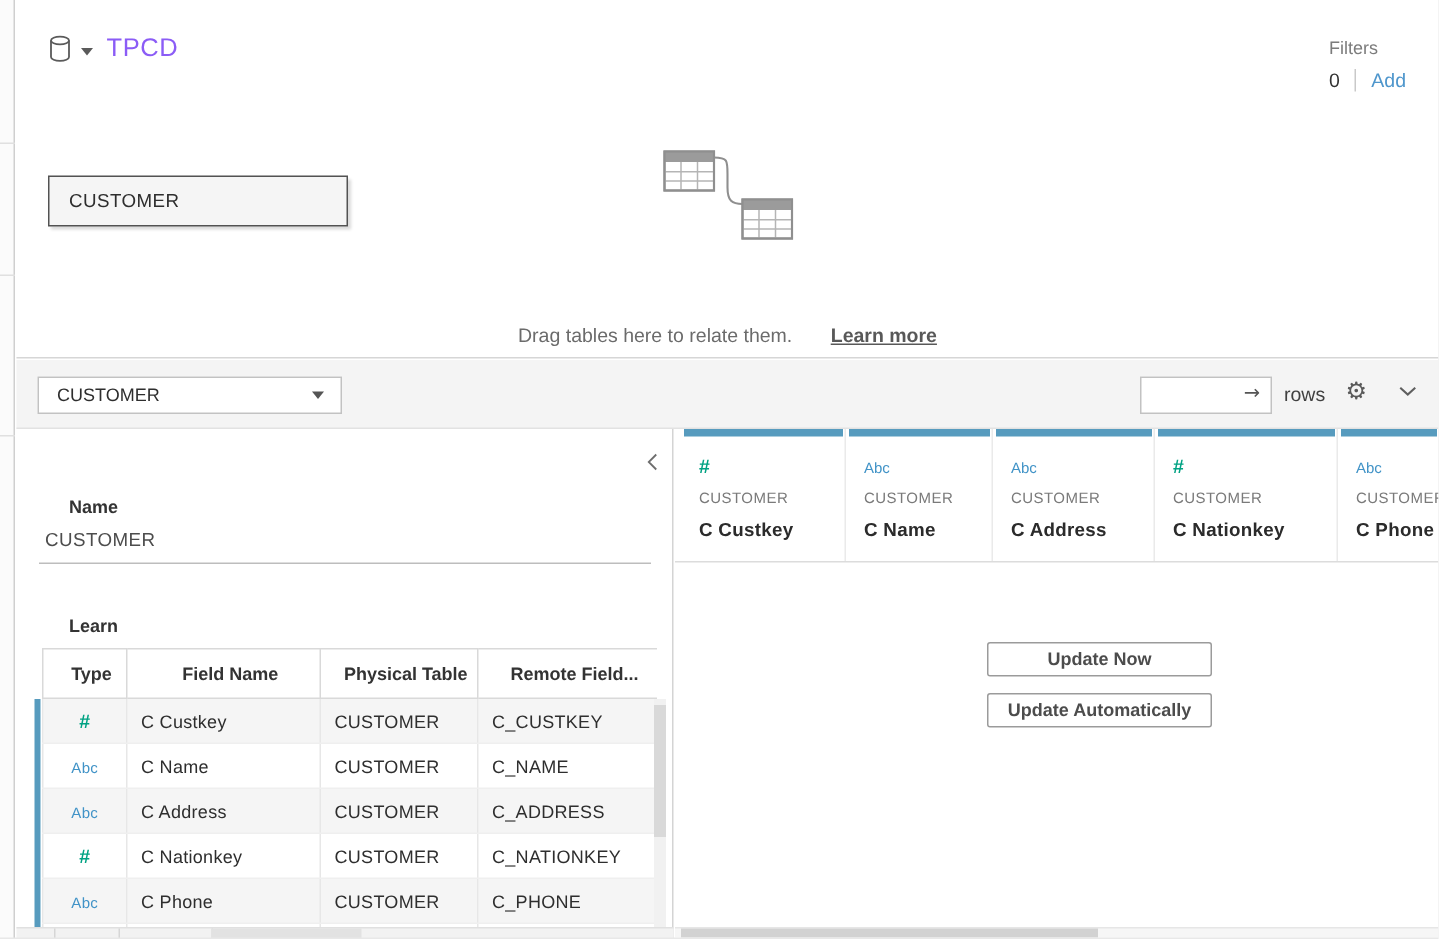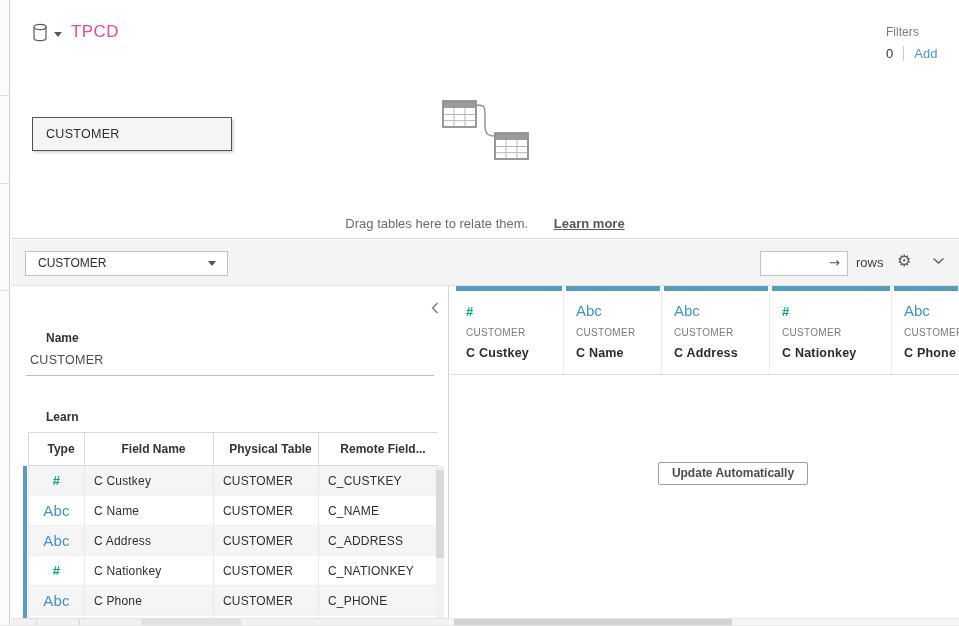--- a/index.html
+++ b/index.html
@@ -14,21 +14,21 @@
     background:#fbfbfb; border-right:1px solid #cfcfcf; }
   .left-strip .tick { position:absolute; left:0; width:10px; border-top:1px solid #e0e0e0; }
 
   
   .canvas { position:absolute; left:11px; top:0; width:948px; height:239px;
     background:#fff; border-bottom:1px solid #d6d6d6; }
   .db-icon { position:absolute; left:19px; top:22px; }
   .db-caret { position:absolute; left:43px; top:32px; width:0; height:0;
     border-left:4px solid transparent; border-right:4px solid transparent;
     border-top:5px solid #5a5a5a; }
-  .ds-title { position:absolute; left:60px; top:22px; font-size:17px; color:#ec4899;
+  .ds-title { position:absolute; left:60px; top:22px; font-size:17px; color:#8b5cf6;
     letter-spacing:.4px; }
   .conn-group { position:absolute; left:594px; top:25px; }
   .small-label { font-size:12px; color:#7c7c7c; }
   .conn-opts { margin-top:8px; display:flex; align-items:center; }
   .radio { width:13px; height:13px; border-radius:50%; border:1px solid #929292;
     display:inline-block; position:relative; background:#fff; vertical-align:middle; }
   .radio.sel { border-color:#4a4a4a; }
   .radio.sel::after { content:""; position:absolute; left:3px; top:3px; width:5px; height:5px;
     border-radius:50%; background:#3a3a3a; }
   .radio-label { font-size:13px; color:#333; margin-left:7px; vertical-align:middle; }
@@ -89,21 +89,21 @@
     overflow:hidden; }
   table.fields { border-collapse:collapse; width:410px; table-layout:fixed;
     font-size:12px; color:#2e2e2e; }
   table.fields th { height:33px; text-align:center; padding-left:9px; font-size:12px;
     font-weight:700; color:#333; border:1px solid #d9d9d9; background:#fff; }
   table.fields td { height:30px; padding-left:9px; border-right:1px solid #e7e7e7;
     border-bottom:1px solid #efefef; border-left:1px solid #e7e7e7; letter-spacing:.2px; }
   table.fields tr.odd td { background:#f5f5f5; }
   td.tcell { text-align:center; padding-left:0 !important; }
   .t-num { color:var(--teal); font-weight:700; font-size:13px; }
-  .t-str { color:var(--blue); font-size:15px; }
+  .t-str { color:var(--blue); font-size:10px; }
 
   .v-scroll { position:absolute; left:425px; top:180px; width:8px; bottom:8px;
     background:#f1f1f1; }
   .v-thumb { position:absolute; left:0; top:4px; width:8px; height:88px; background:#d9d9d9; }
   .h-scroll-left { position:absolute; left:0; bottom:0; height:8px; width:438px;
     background:#f2f2f2; border-top:1px solid #e0e0e0; }
   .h-scroll-left .seg { position:absolute; top:0; bottom:0; border-left:1px solid #d6d6d6; }
   .h-thumb-l { position:absolute; left:130px; width:100px; top:0; bottom:0; background:#e2e2e2; }
 
   
@@ -322,20 +322,21 @@
       <div class="bar"></div>
       <div class="ghead">
         <span class="t-str">Abc</span>
         <div class="gtable">CUSTOMER</div>
         <div class="gfield">C Phone</div>
       </div>
     </div>
 
     <div class="ghead-bottom"></div>
 
+    <button class="upd-btn upd-now">Update Now</button>
     <button class="upd-btn upd-auto">Update Automatically</button>
 
     <div class="h-scroll-right">
       <div class="h-thumb-r"></div>
     </div>
   </div>
 
   <div class="bottom-line"></div>
 </div>
 

